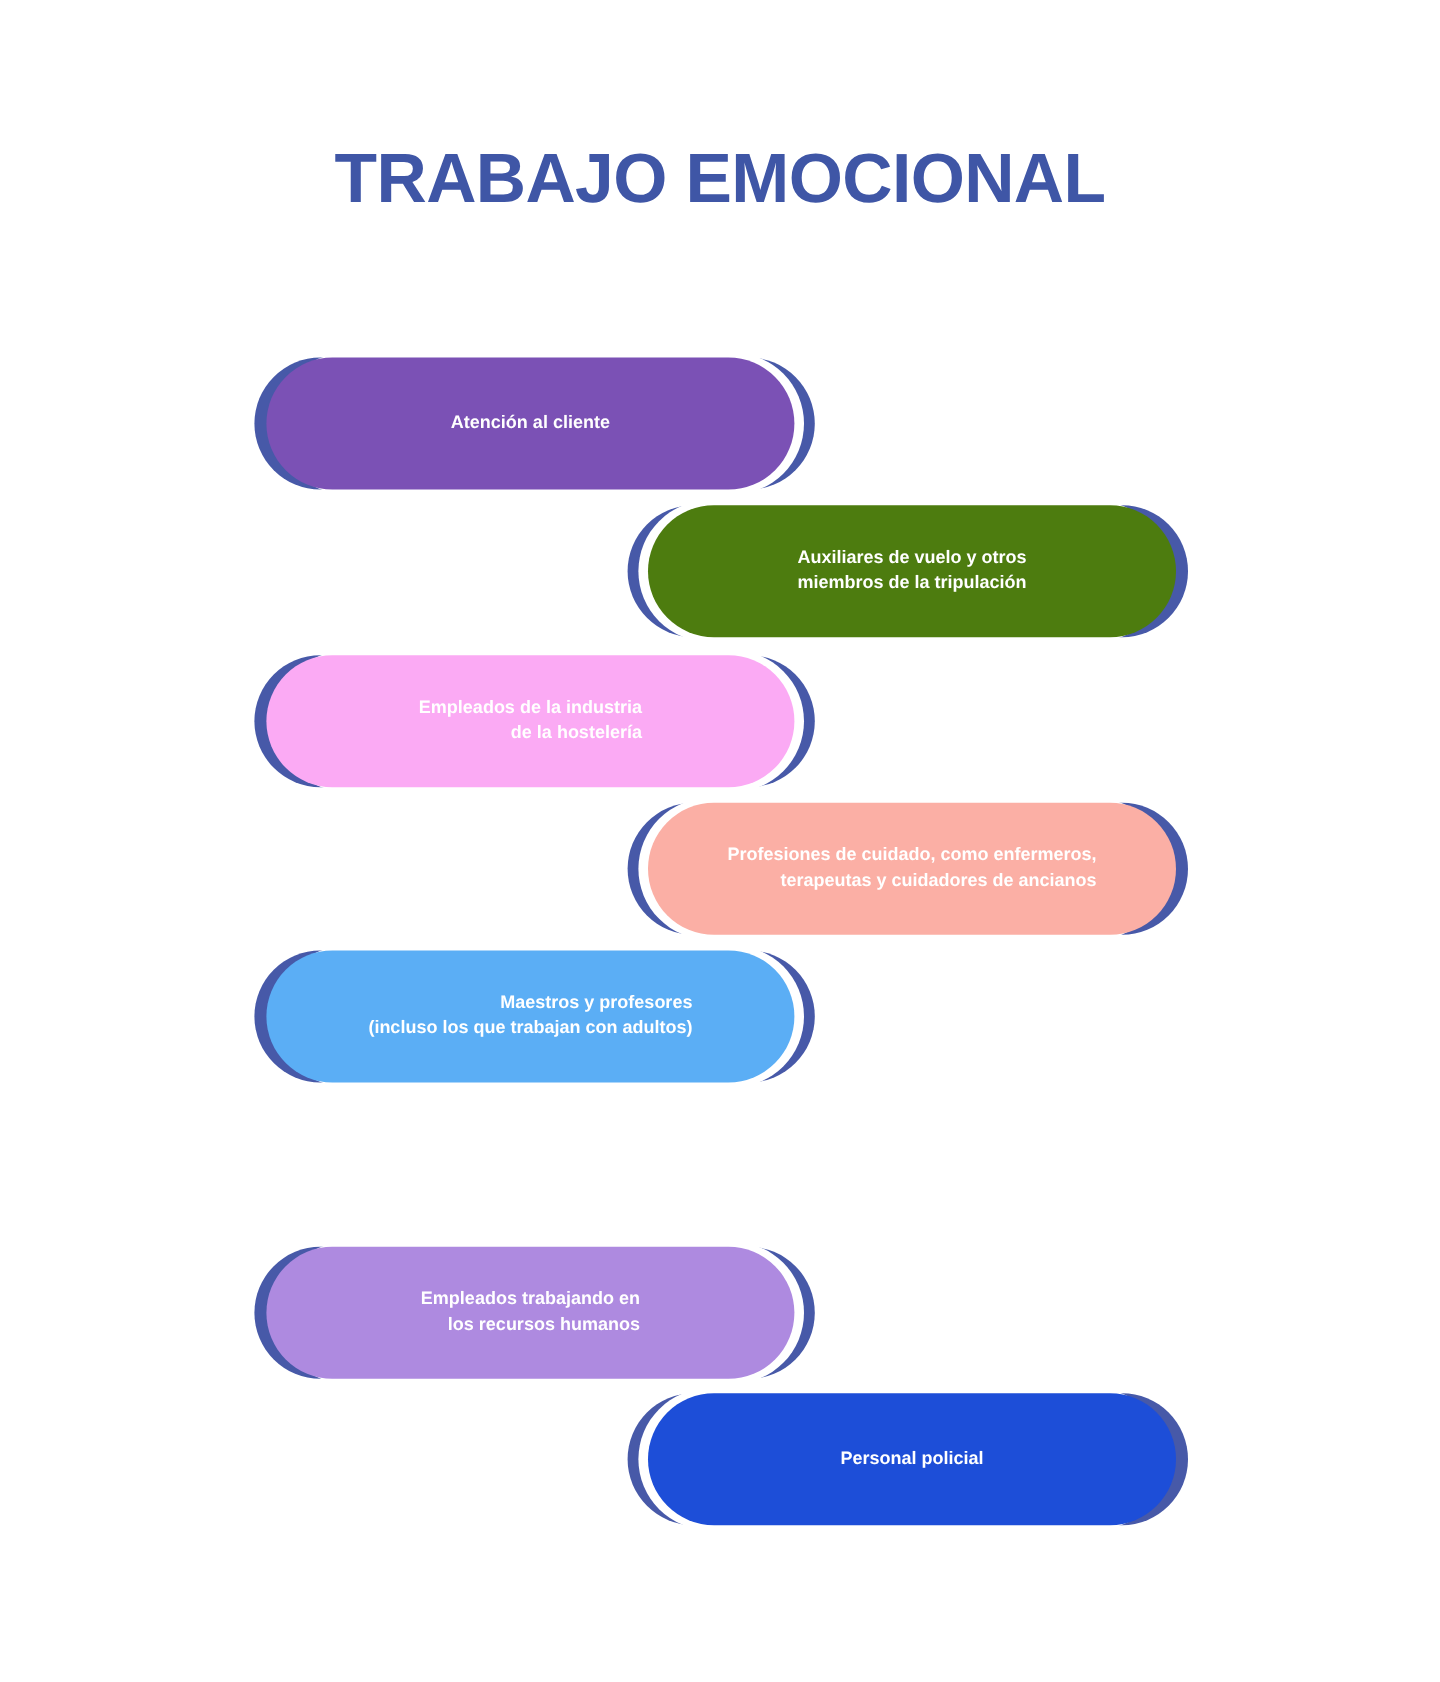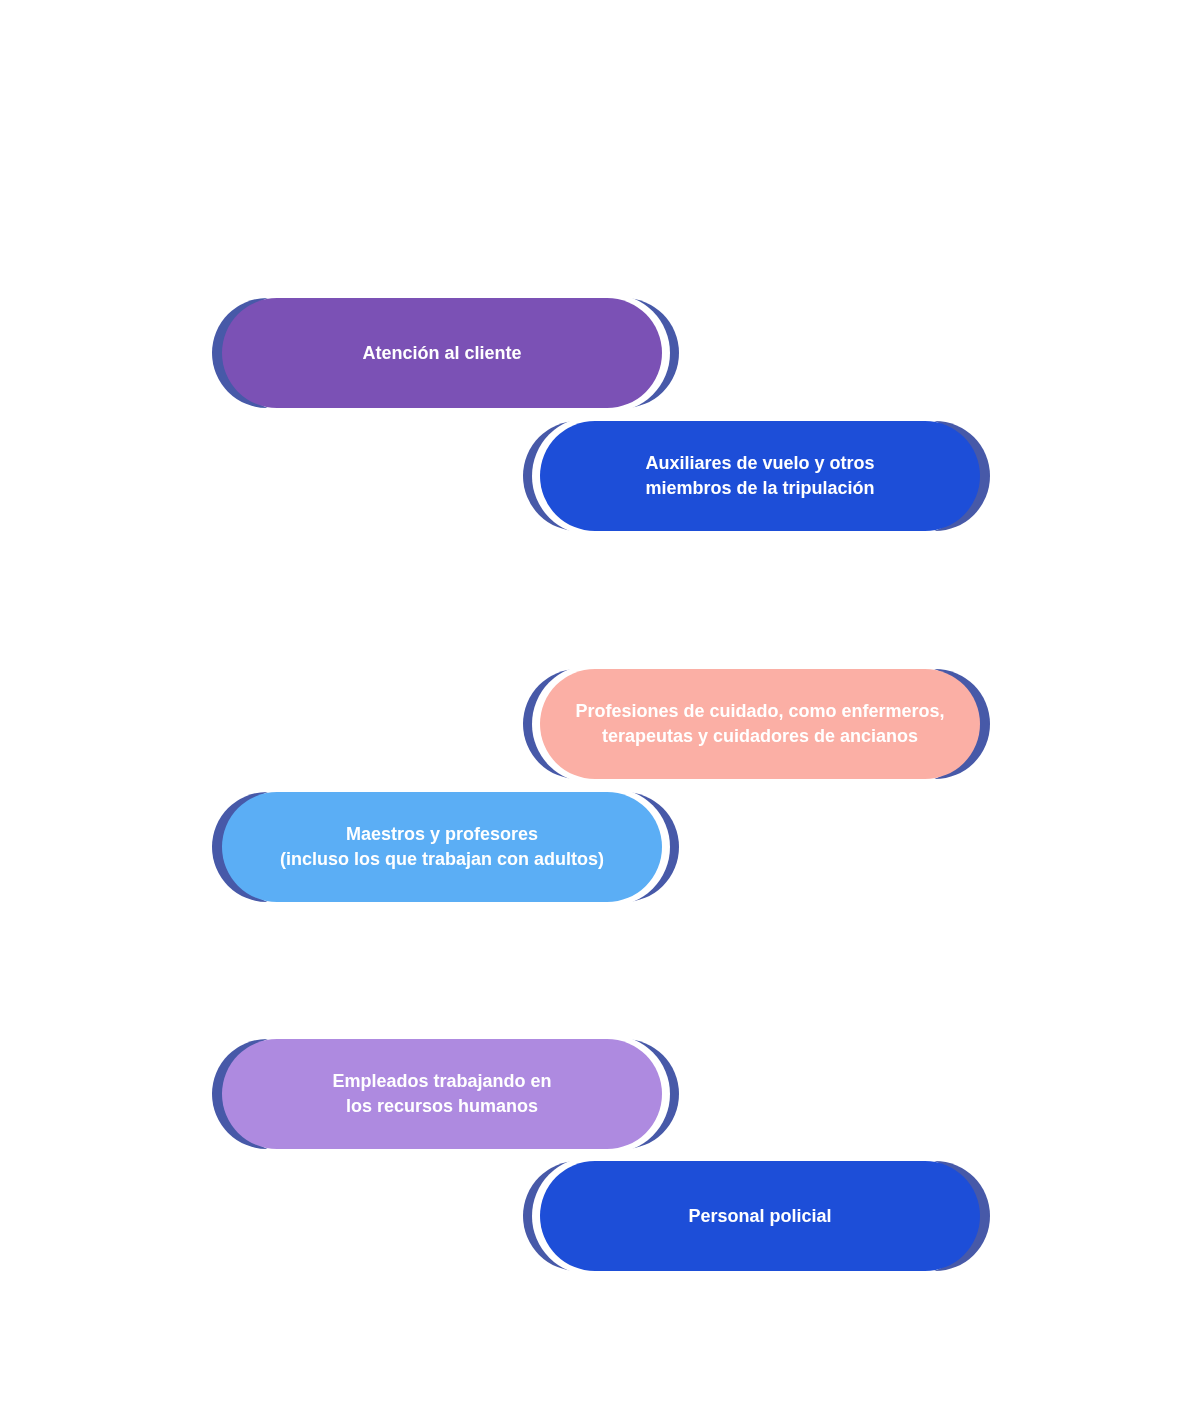--- a/index.html
+++ b/index.html
@@ -117,51 +117,61 @@
     display: flex;
     align-items: center;
     justify-content: center;
     box-sizing: border-box;
     padding: 0 34px;
   }
 
   .pill-label {
     font-family: "Liberation Sans", sans-serif;
     font-weight: bold;
-    font-size: 18px;
+    font-size: 15px;
     line-height: 1.38;
     color: #ffffff;
-    text-align: center;
+    text-align: right;
     white-space: pre-line;
   }
 </style>
 </head>
 <body>
 
 <div id="infographic">
 
   <div class="title-block">
+    <div class="title-line">TRABAJO EMOCIONAL</div>
   </div>
 
   <div id="chain">
       <div class="chain-row side-left" style="top: 298px;">
         <div class="pill-shadow-tail" style="background: rgb(71, 89, 168);"></div>
         <div class="pill-shadow" style="background: rgb(71, 89, 168);"></div>
         <div class="pill-gap"></div>
         <div class="pill-body" style="background: rgb(123, 81, 181);">
           <div class="pill-label">Atención al cliente</div>
         </div>
       </div>
       <div class="chain-row side-right" style="top: 421px;">
         <div class="pill-shadow-tail" style="background: rgb(71, 89, 168);"></div>
         <div class="pill-shadow" style="background: rgb(71, 89, 168);"></div>
         <div class="pill-gap"></div>
-        <div class="pill-body" style="background: #1d4ed8;">
+        <div class="pill-body" style="background: #4d7c0f;">
           <div class="pill-label">Auxiliares de vuelo y otros
 miembros de la tripulación</div>
+        </div>
+      </div>
+      <div class="chain-row side-left" style="top: 546px;">
+        <div class="pill-shadow-tail" style="background: rgb(71, 89, 168);"></div>
+        <div class="pill-shadow" style="background: rgb(71, 89, 168);"></div>
+        <div class="pill-gap"></div>
+        <div class="pill-body" style="background: rgb(251, 170, 244);">
+          <div class="pill-label">Empleados de la industria
+de la hostelería</div>
         </div>
       </div>
       <div class="chain-row side-left" style="top: 792px;">
         <div class="pill-shadow-tail" style="background: rgb(71, 89, 168);"></div>
         <div class="pill-shadow" style="background: rgb(71, 89, 168);"></div>
         <div class="pill-gap"></div>
         <div class="pill-body" style="background: rgb(91, 174, 245);">
           <div class="pill-label">Maestros y profesores
 (incluso los que trabajan con adultos)</div>
         </div>

